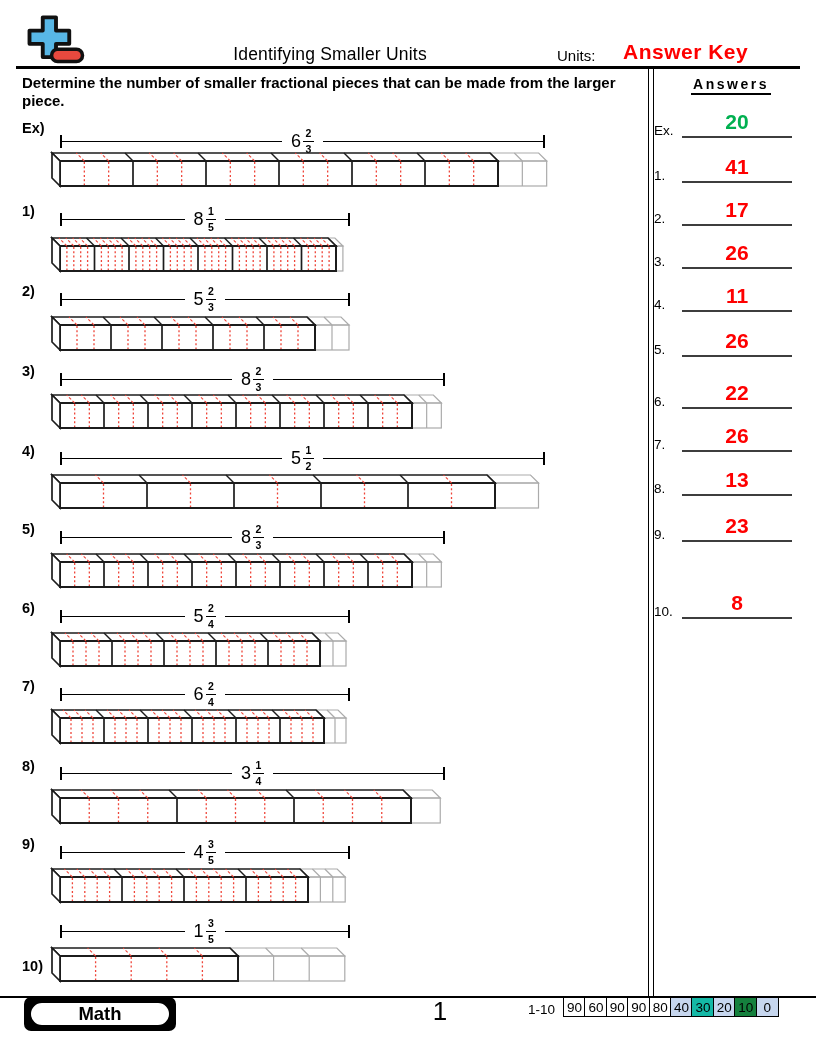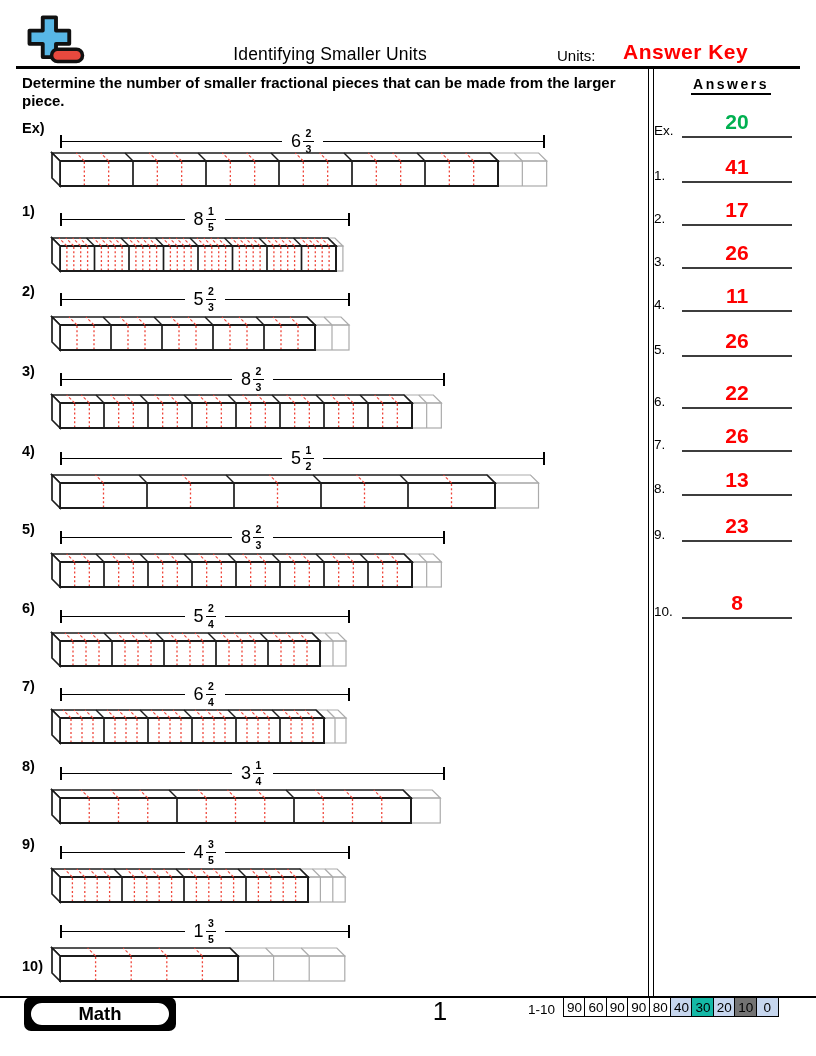--- a/index.html
+++ b/index.html
@@ -793,17 +793,17 @@
   <div id="scores" class="scores">
     <span class="slabel">1-10</span>
   <span class="cell first">90</span>
       <span class="cell">60</span>
       <span class="cell">90</span>
       <span class="cell">90</span>
       <span class="cell">80</span>
       <span class="cell" style="background: rgb(198, 214, 238);">40</span>
       <span class="cell" style="background: #14b8a6;">30</span>
       <span class="cell" style="background: rgb(198, 214, 238);">20</span>
-      <span class="cell" style="background: #737373;">10</span>
+      <span class="cell" style="background: #15803d;">10</span>
       <span class="cell" style="background: rgb(198, 214, 238);">0</span>
     </div>
 
 </div>
 
 </body></html>

